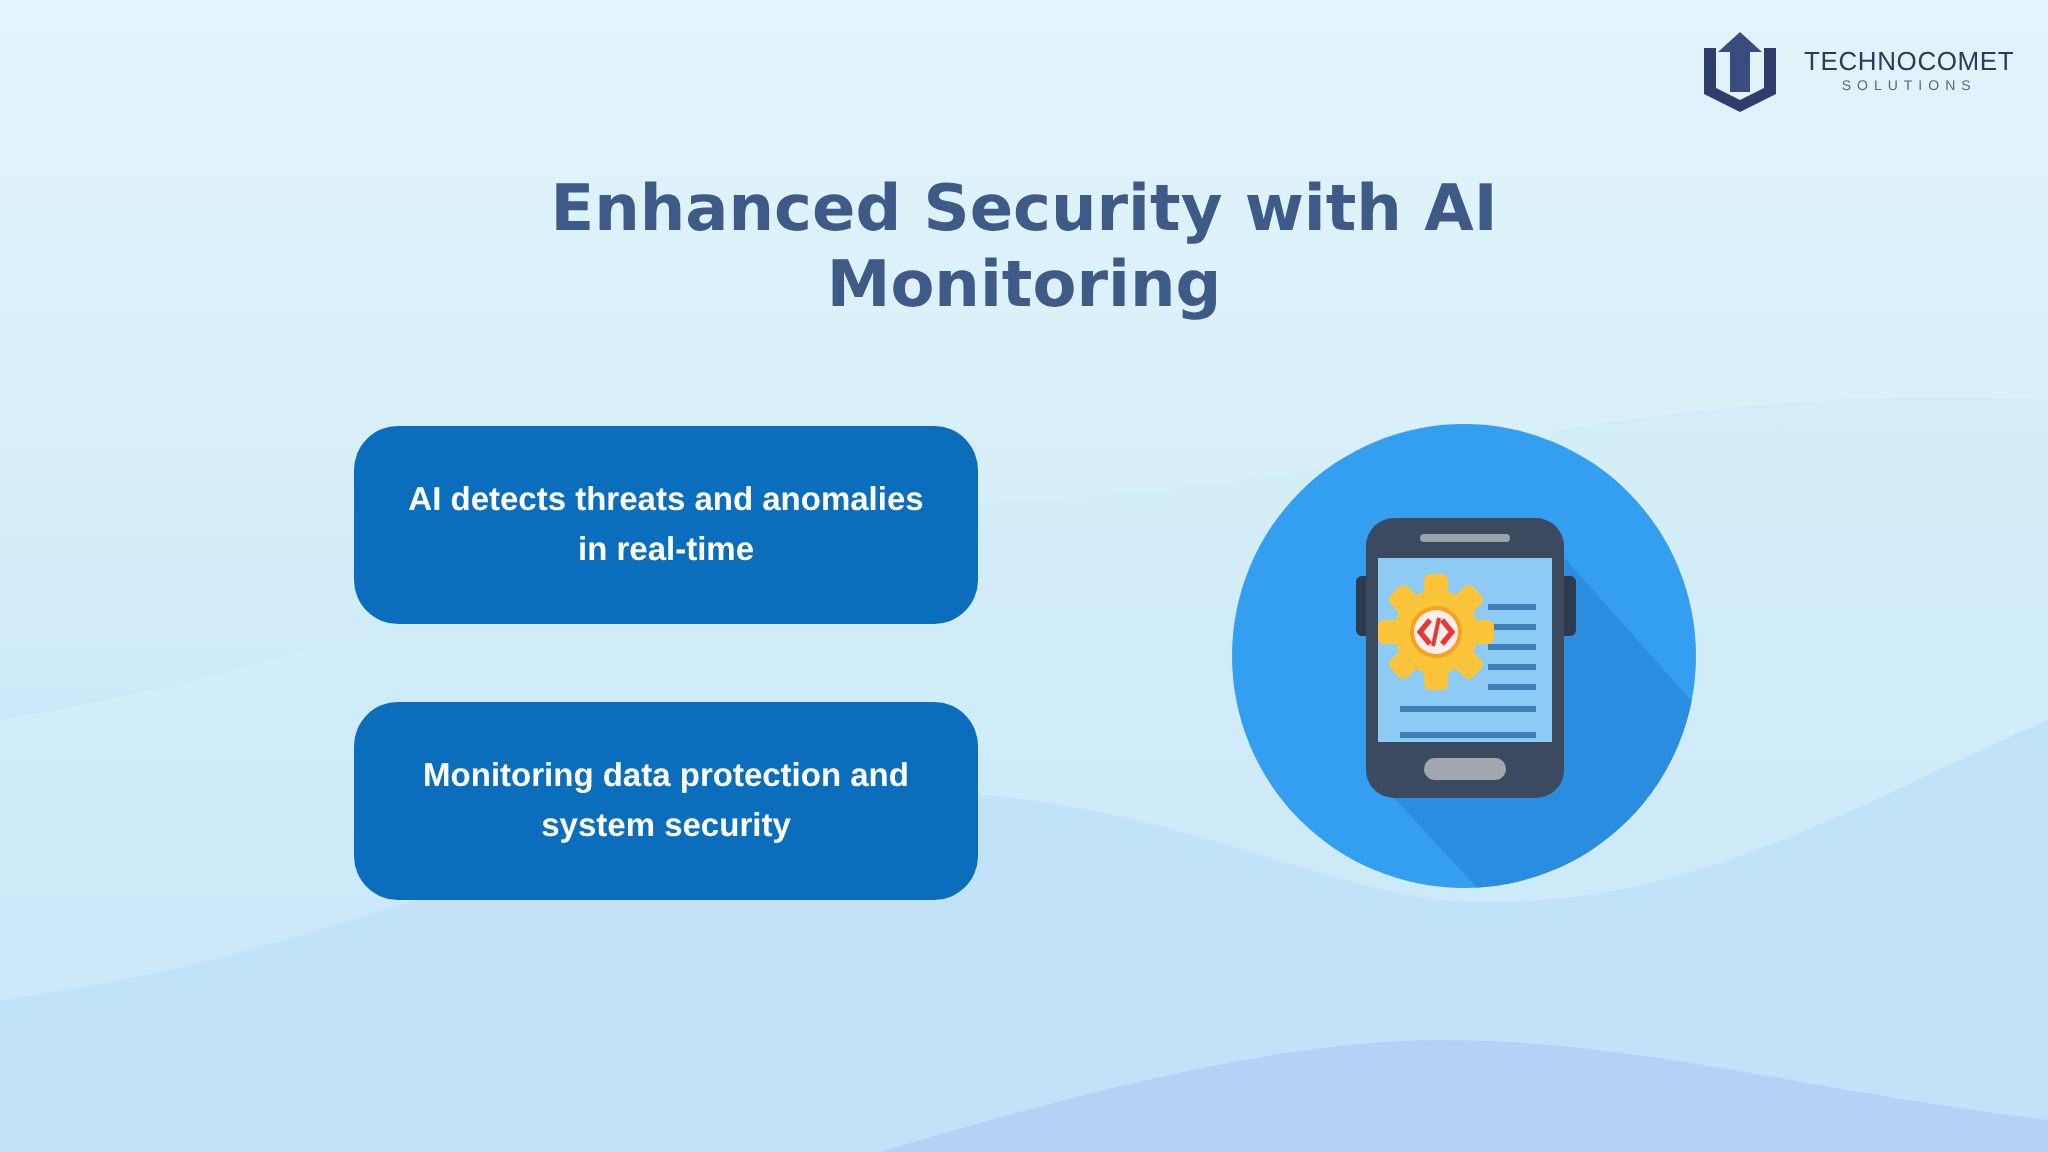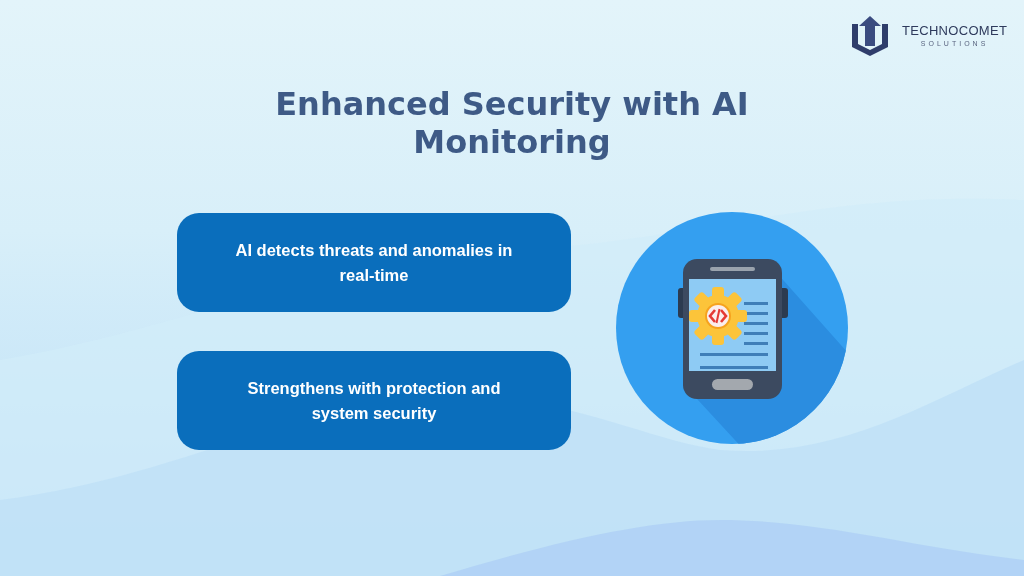--- a/index.html
+++ b/index.html
@@ -13,21 +13,21 @@
     .logo-mark { width: 44px; height: 42px; }
     .logo-text { margin-left: 10px; display: flex; flex-direction: column; align-items: center; }
     .logo-name { font-family: "Liberation Sans", sans-serif; font-size: 13px; color: #2e3a5c; letter-spacing: 0.3px; }
     .logo-sub { font-family: "Liberation Sans", sans-serif; font-size: 7px; color: #5a6580; letter-spacing: 3px; margin-top: 2px; }
     .title {
       position: absolute; left: 262px; top: 64px; width: 500px; text-align: center;
       font-family: "DejaVu Sans", sans-serif; font-weight: bold; font-size: 32px; line-height: 38px;
       color: #3e5a86;
     }
     .card {
-      position: absolute; left: 177px; width: 394px; height: 99px;
+      position: absolute; left: 177px; width: 312px; height: 99px;
       background: #0a6ebc; border-radius: 22px;
       display: flex; align-items: center; justify-content: center;
       text-align: center; color: #ffffff;
       font-family: "Liberation Sans", sans-serif; font-weight: bold; font-size: 16.5px; line-height: 25px;
       box-sizing: border-box; padding: 0 20px;
     }
     .card span { display: block; max-width: 300px; }
     .card-1 { top: 213px; }
     .card-2 { top: 351px; }
     .illustration { position: absolute; left: 616px; top: 212px; width: 232px; height: 232px; }
@@ -51,21 +51,21 @@
     <span class="logo-sub">SOLUTIONS</span>
   </div>
 </div>
 
 <h1 class="title">Enhanced Security with AI Monitoring</h1>
 
 <div class="card card-1">
   <span>AI detects threats and anomalies in real-time</span>
 </div>
 <div class="card card-2">
-  <span>Strengthens with protection and system security</span>
+  <span>Monitoring data protection and system security</span>
 </div>
 
 <svg class="illustration" viewBox="0 0 232 232">
   <defs>
     <clipPath id="circ">
         <circle cx="116" cy="116" r="116"></circle>
       </clipPath>
   </defs>
   <circle cx="116" cy="116" r="116" fill="#349ff0"></circle>
 

